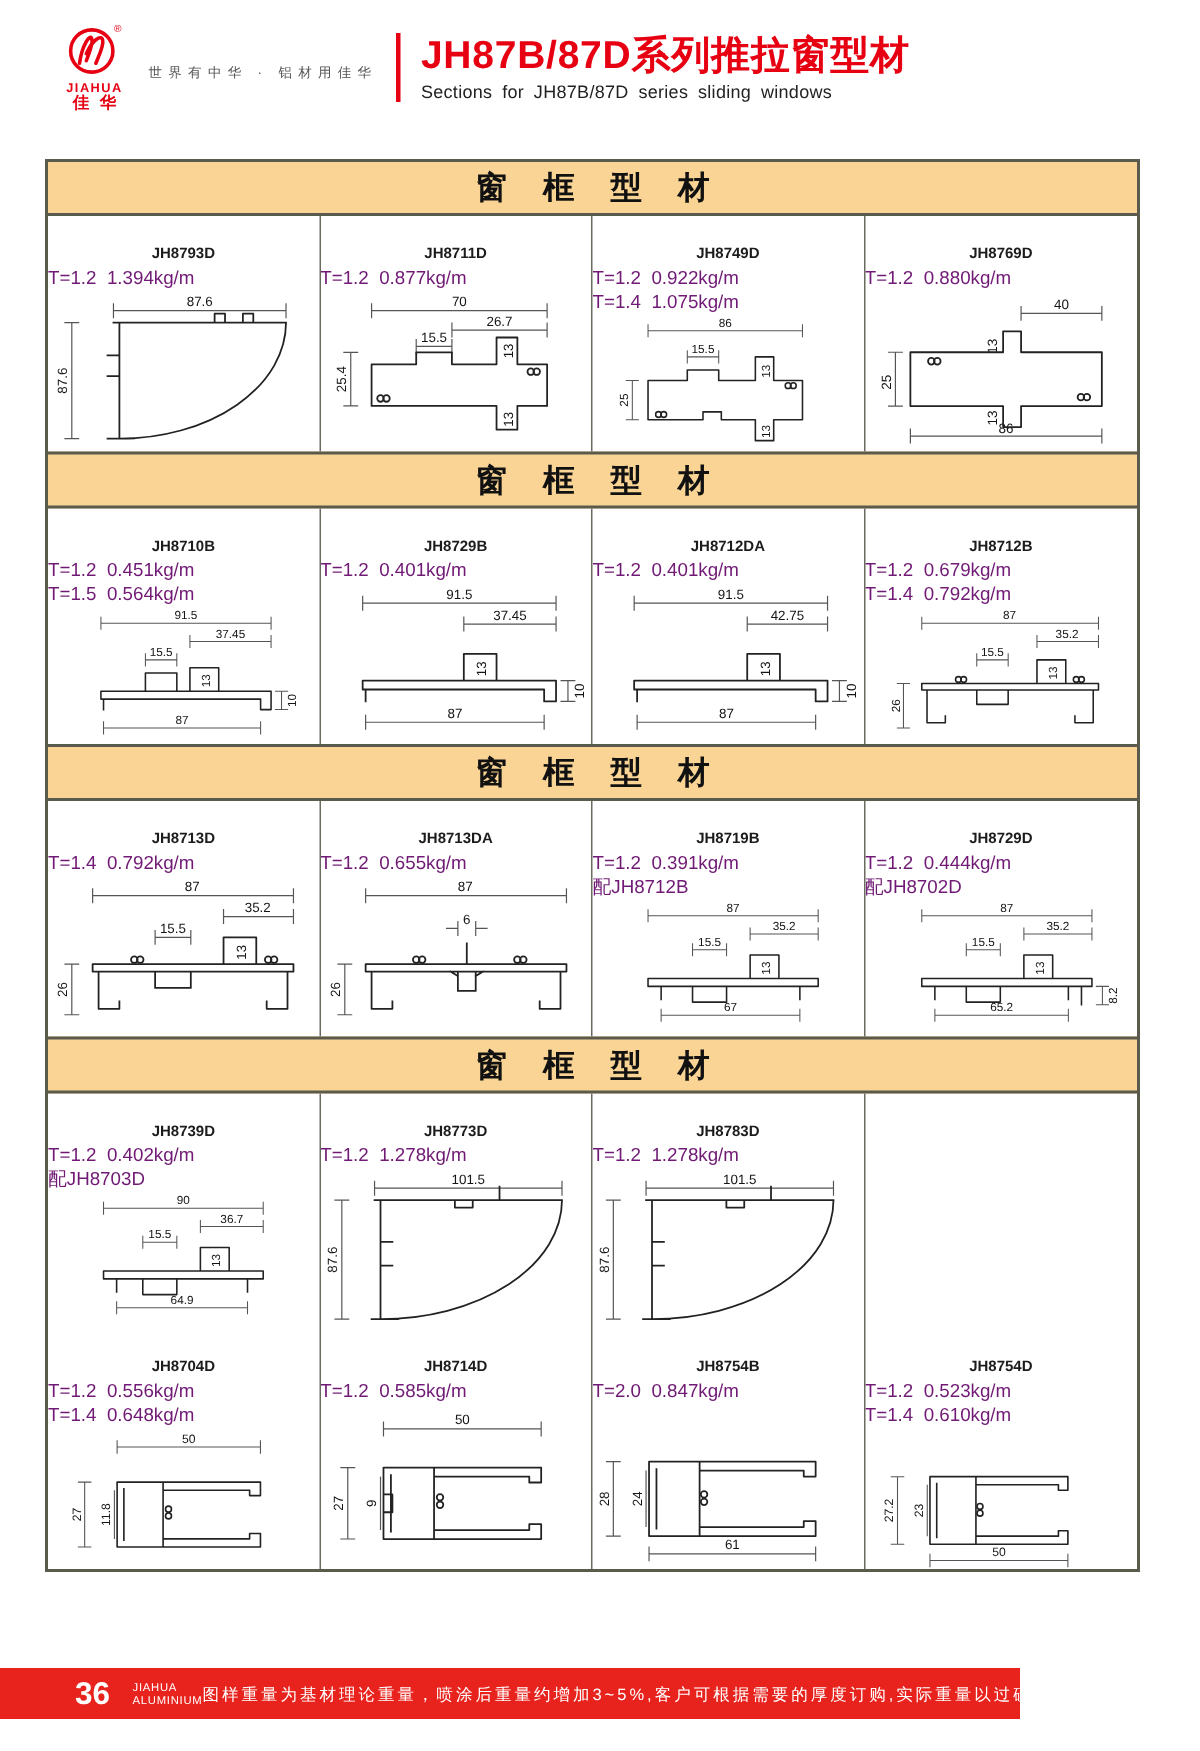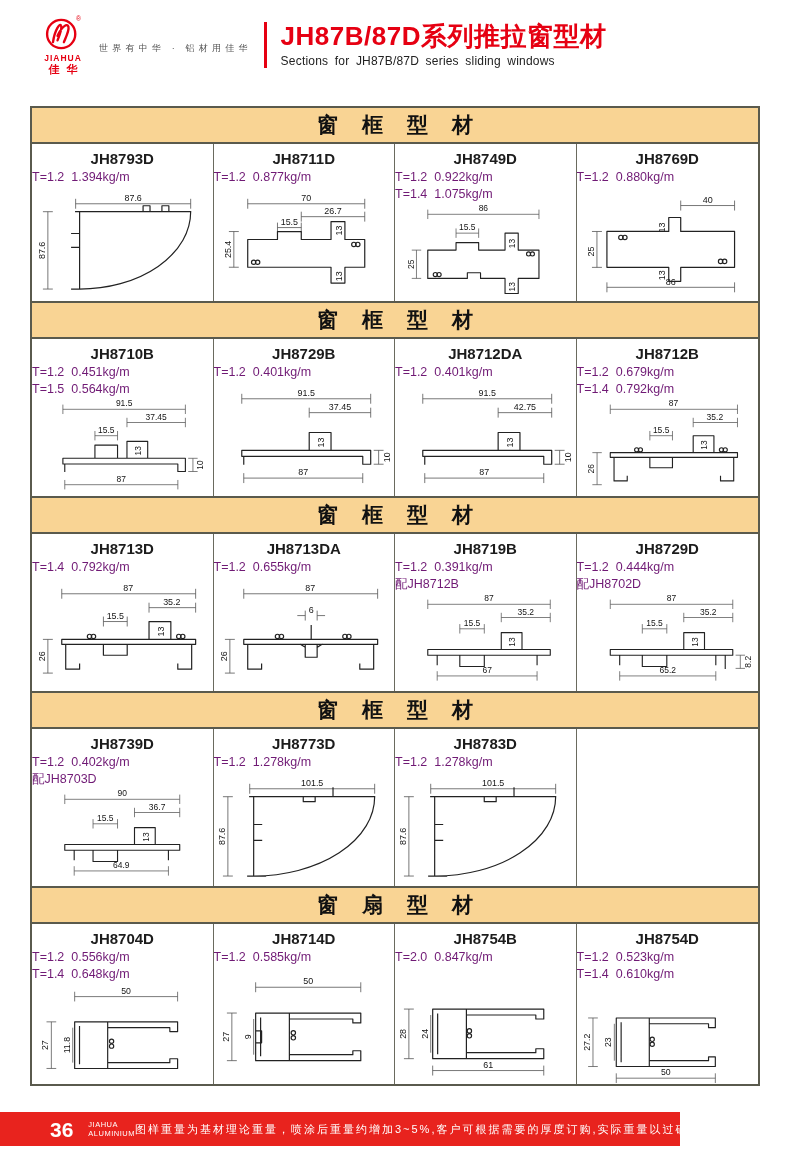--- a/index.html
+++ b/index.html
@@ -22,21 +22,21 @@
   .table{position:absolute;left:30px;top:106px;width:730px;border:2px solid #5a5a4d;box-sizing:border-box;background:#fff;}
   .sec-h{height:34px;background:#f9d494;border-top:2px solid #5a5a4d;border-bottom:2px solid #5a5a4d;
          display:flex;align-items:center;justify-content:center;font-size:21px;font-weight:bold;color:#111;}
   .sec:first-child .sec-h{border-top:none;}
   .sec-h span{letter-spacing:24px;margin-right:-24px;}
   .sec-row{display:grid;grid-template-columns:repeat(4,1fr);height:157px;}
   .sec:last-child .sec-row{height:160px;}
   .cell{border-right:1px solid #6a6a5e;display:flex;flex-direction:column;box-sizing:border-box;
         padding-top:5px;overflow:hidden;}
   .cell:last-child{border-right:none;}
-  .code{text-align:center;font-size:15px;font-weight:600;color:#1c1c1c;line-height:1.35;}
+  .code{text-align:center;font-size:10px;font-weight:600;color:#1c1c1c;line-height:1.35;margin-top:14px;}
   .wline{text-align:left;font-size:12.5px;color:#701a75;line-height:1.35;white-space:pre;}
   svg.draw{display:block;width:100%;flex:1;min-height:0;overflow:visible;}
   .pf{stroke:#222;stroke-width:1.2;fill:none;stroke-linejoin:round;stroke-linecap:square;}
   .dm{stroke:#555;stroke-width:.8;fill:none;}
   text.dt{font-size:9px;fill:#151515;text-anchor:middle;font-family:"Liberation Sans",sans-serif;}
 
   
   .foot{position:absolute;left:0;top:1112px;width:680px;height:34px;background:#e8231e;color:#fff;
         display:flex;align-items:center;}
   .pageno{font-size:21px;font-weight:bold;margin-left:50px;line-height:1;}
@@ -373,23 +373,20 @@
             <path class="pf" d="M36,20 H162 M90,20 v5 h12 v-5 M120,20 v-9 M40,20 V100 M34,100 H52 M40,48 h8 M40,64 h8 M162,20 A122,80 0 0 1 40,100"></path>
           </svg>
         </div>
 
         <div class="cell"></div>
 
       </div>
     </section>
 
     <section class="sec">
-      <div class="sec-h">
-        <span>窗扇型材</span>
-      </div>
       <div class="sec-row">
 
         <div class="cell">
           <div class="code">JH8704D</div>
           <div class="wline">T=1.2  0.556kg/m</div>
           <div class="wline">T=1.4  0.648kg/m</div>
           <svg class="draw" viewBox="0 0 182 104">
             <path class="dm" d="M42,14 H148 M42,9 V19 M148,9 V19"></path>
             <text class="dt" x="95" y="11">50</text>
             <path class="dm" d="M18,40 V88 M13,40 H23 M13,88 H23"></path>

